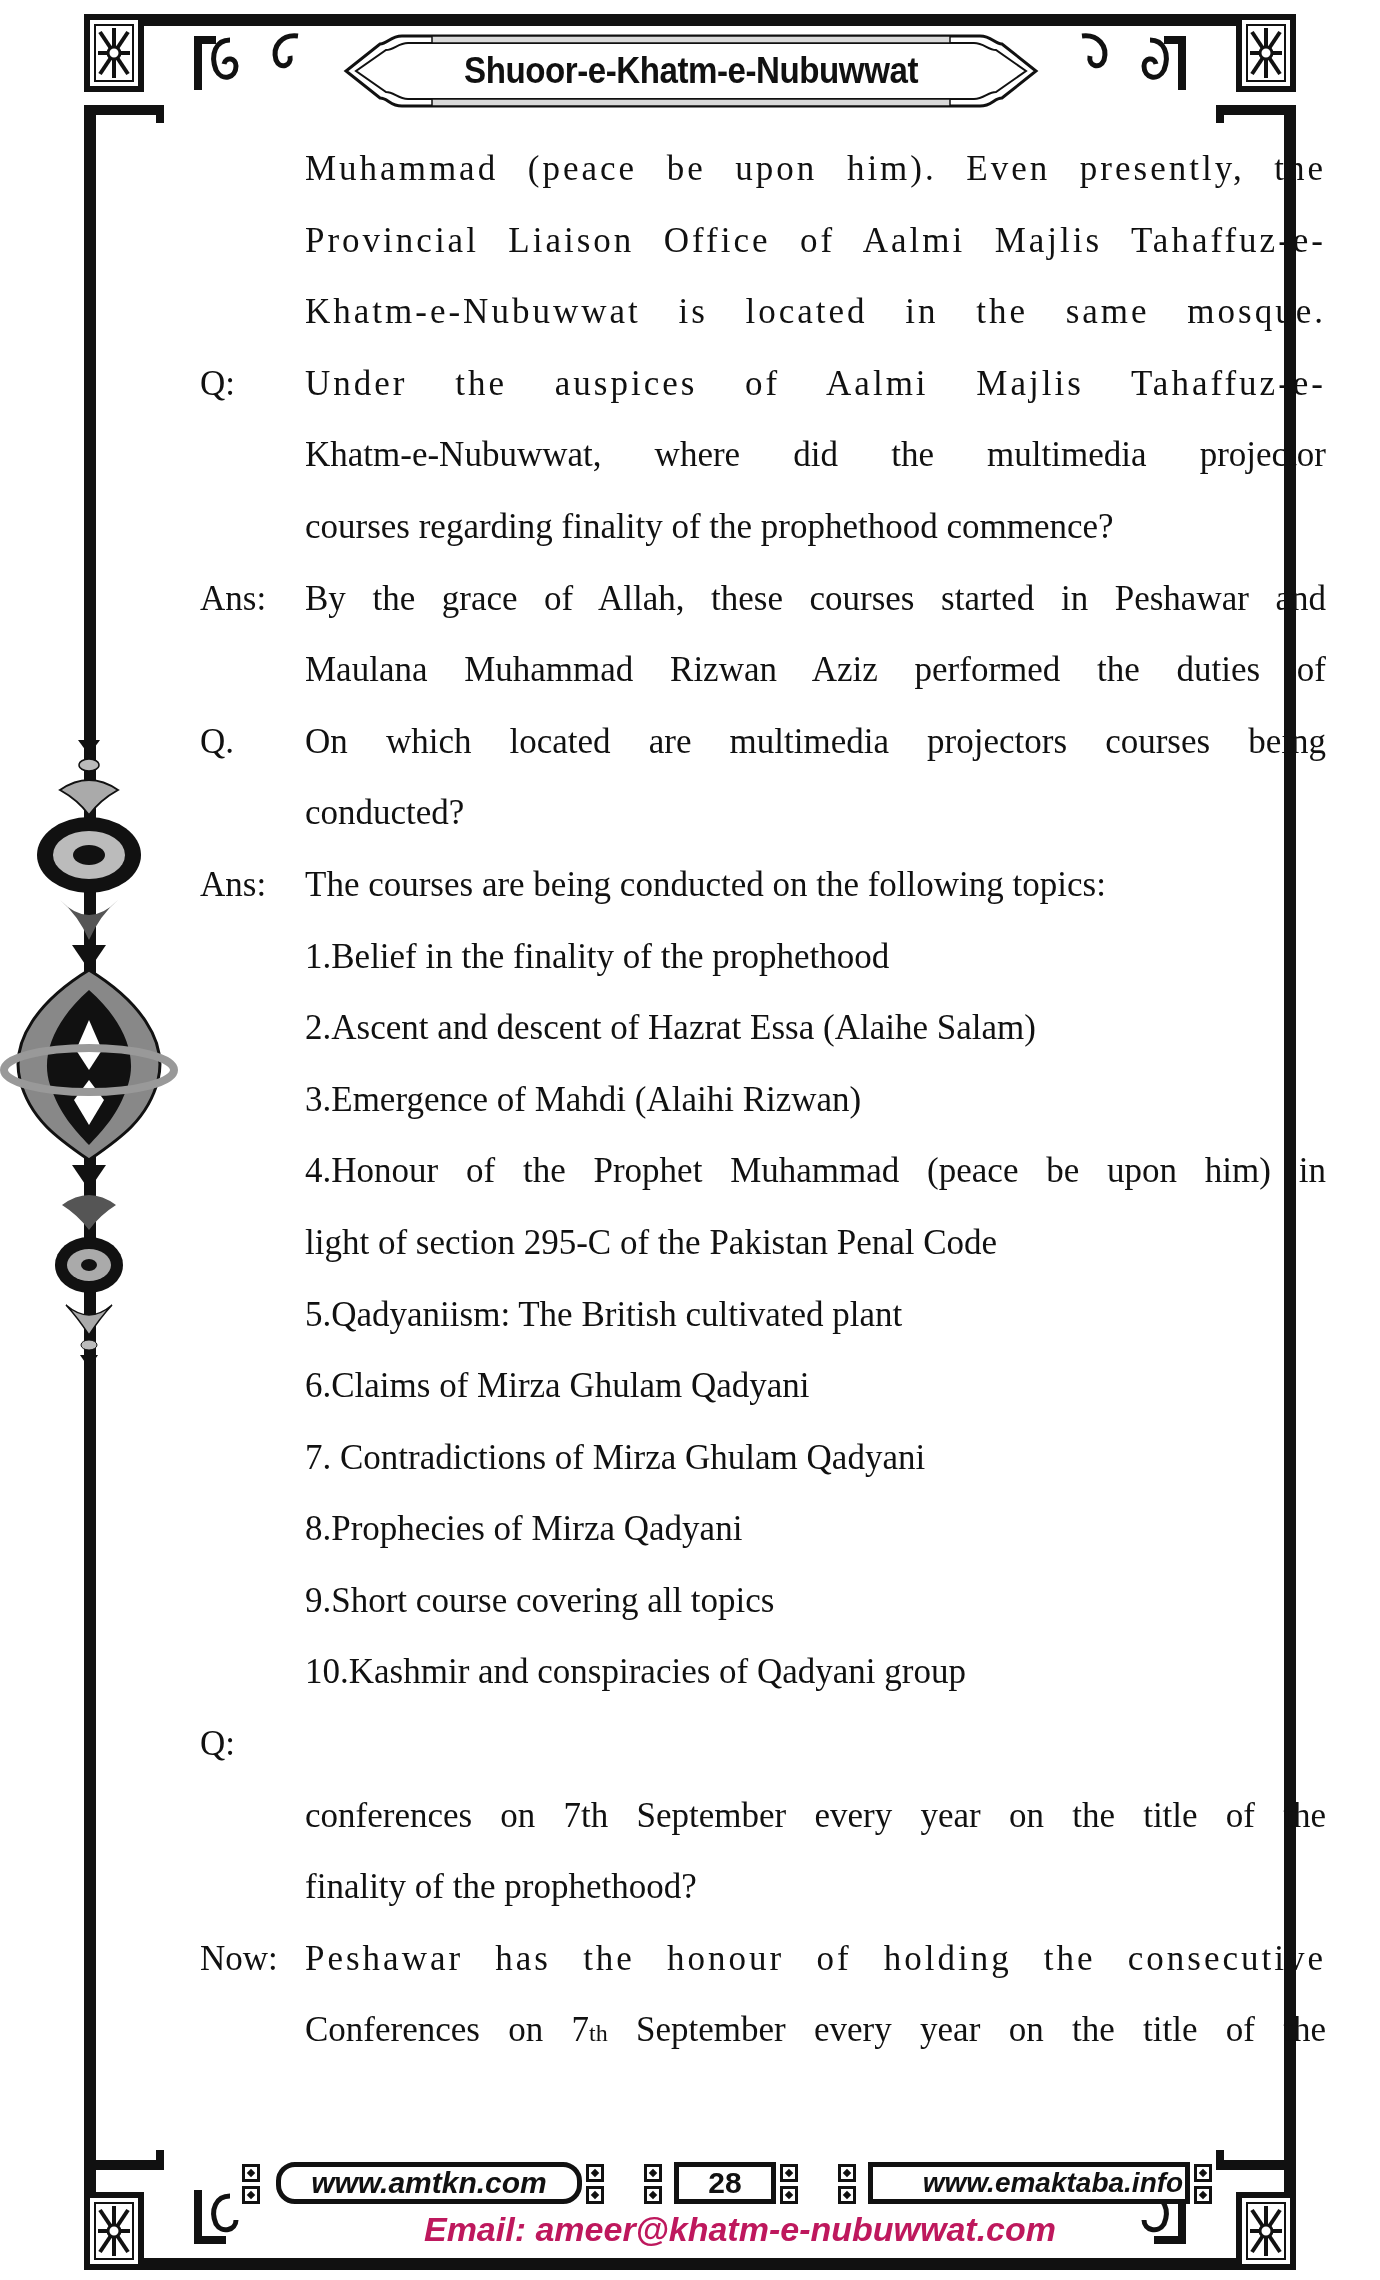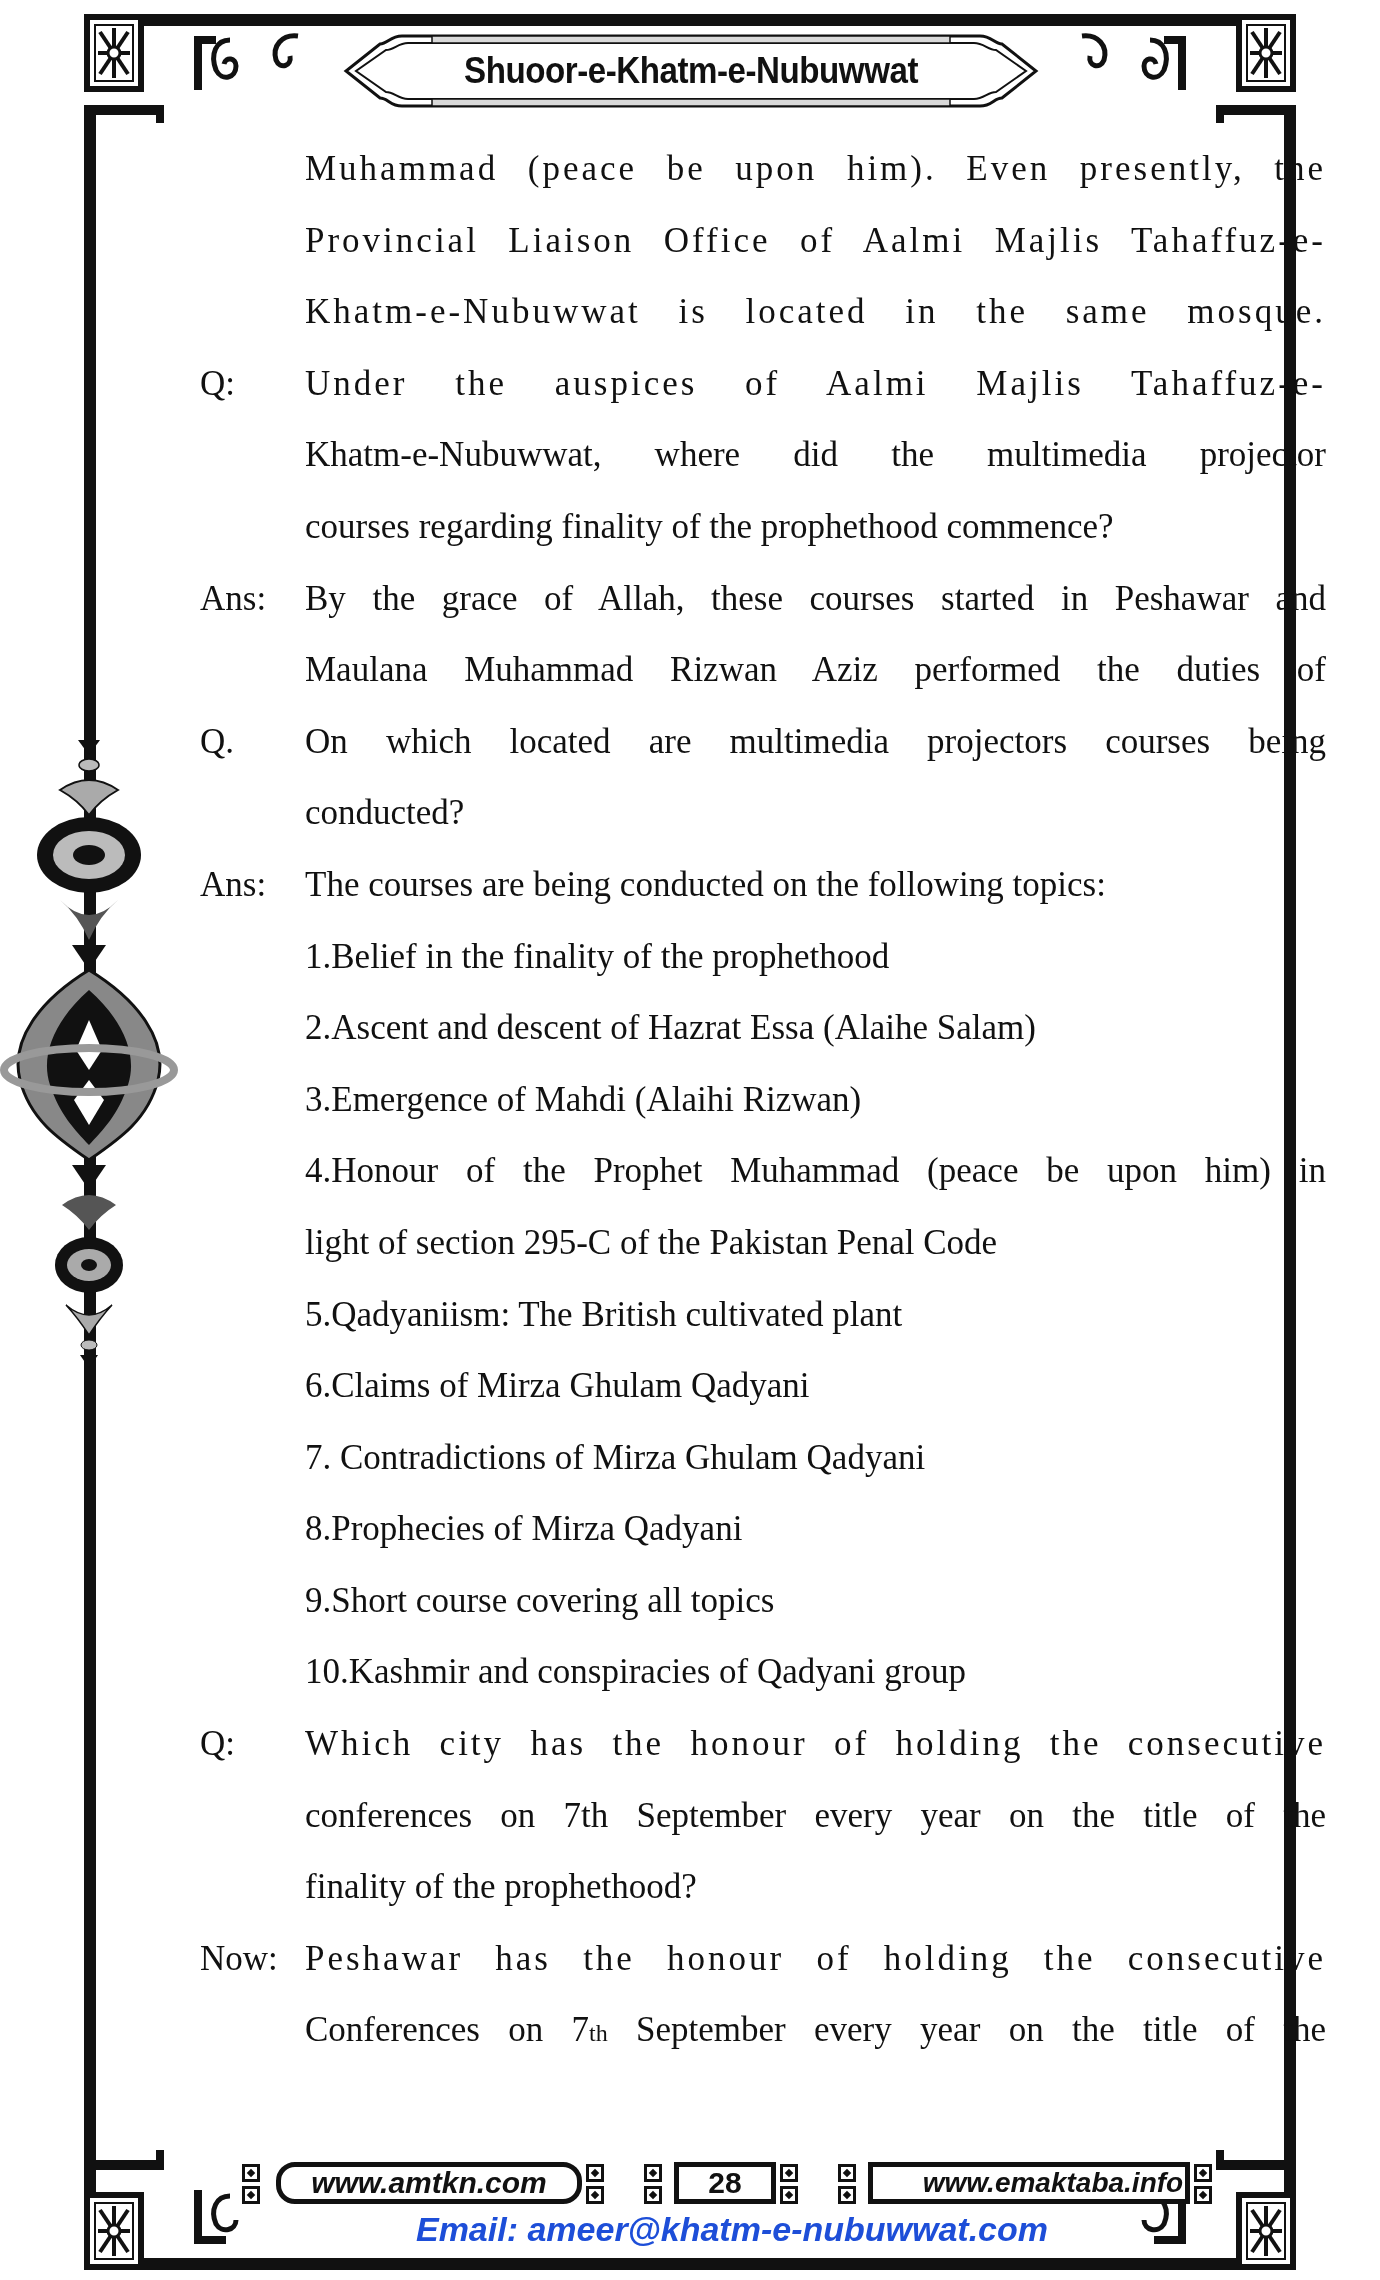--- a/index.html
+++ b/index.html
@@ -35,21 +35,21 @@
   .spaced { letter-spacing:3px; }
   .sup-th { font-size:24px; }
 
   
   .ornament { position:absolute; left:0; top:600px; width:180px; height:1100px; }
 
   
   .footer-bar { position:absolute; top:2162px; height:42px; border:5px solid #111; box-sizing:border-box; background:#fff; display:flex; align-items:center; justify-content:center; font-family:"Liberation Sans", sans-serif; font-weight:bold; font-style:italic; font-size:30px; color:#111; }
   .mini-sq { position:absolute; width:18px; height:18px; border:3px solid #111; box-sizing:border-box; background:#fff; }
   .mini-sq::after { content:""; position:absolute; left:3px; top:3px; width:6px; height:6px; background:#111; transform:rotate(45deg); }
-  .email { position:absolute; left:352px; top:2210px; width:760px; text-align:center; font-family:"Liberation Sans", sans-serif; font-weight:bold; font-style:italic; font-size:34px; color:#1d4ed8; }
+  .email { position:absolute; left:360px; top:2210px; width:760px; text-align:center; font-family:"Liberation Sans", sans-serif; font-weight:bold; font-style:italic; font-size:34px; color:#be185d; }
 </style>
 </head>
 <body>
 
 <div class="frame-top"></div>
 <div class="frame-bottom"></div>
 <div class="frame-left"></div>
 <div class="frame-right"></div>
 <div class="inner-left-top"></div>
 <div class="inner-right-top"></div>
@@ -245,21 +245,20 @@
     </div>
   <div class="row">
       <span class="text">9.Short course covering all topics</span>
     </div>
   <div class="row">
       <span class="text">10.Kashmir and conspiracies of Qadyani group</span>
     </div>
 
   <div class="row">
     <span class="label">Q:</span>
-    <span class="text justify spaced">Which city has the honour of holding the consecutive</span>
   </div>
   <div class="row">
     <span class="text justify">conferences on 7th September every year on the title of the</span>
   </div>
   <div class="row">
     <span class="text">finality of the prophethood?</span>
   </div>
   <div class="row">
     <span class="label">Now:</span>
     <span class="text justify spaced">Peshawar has the honour of holding the consecutive</span>

